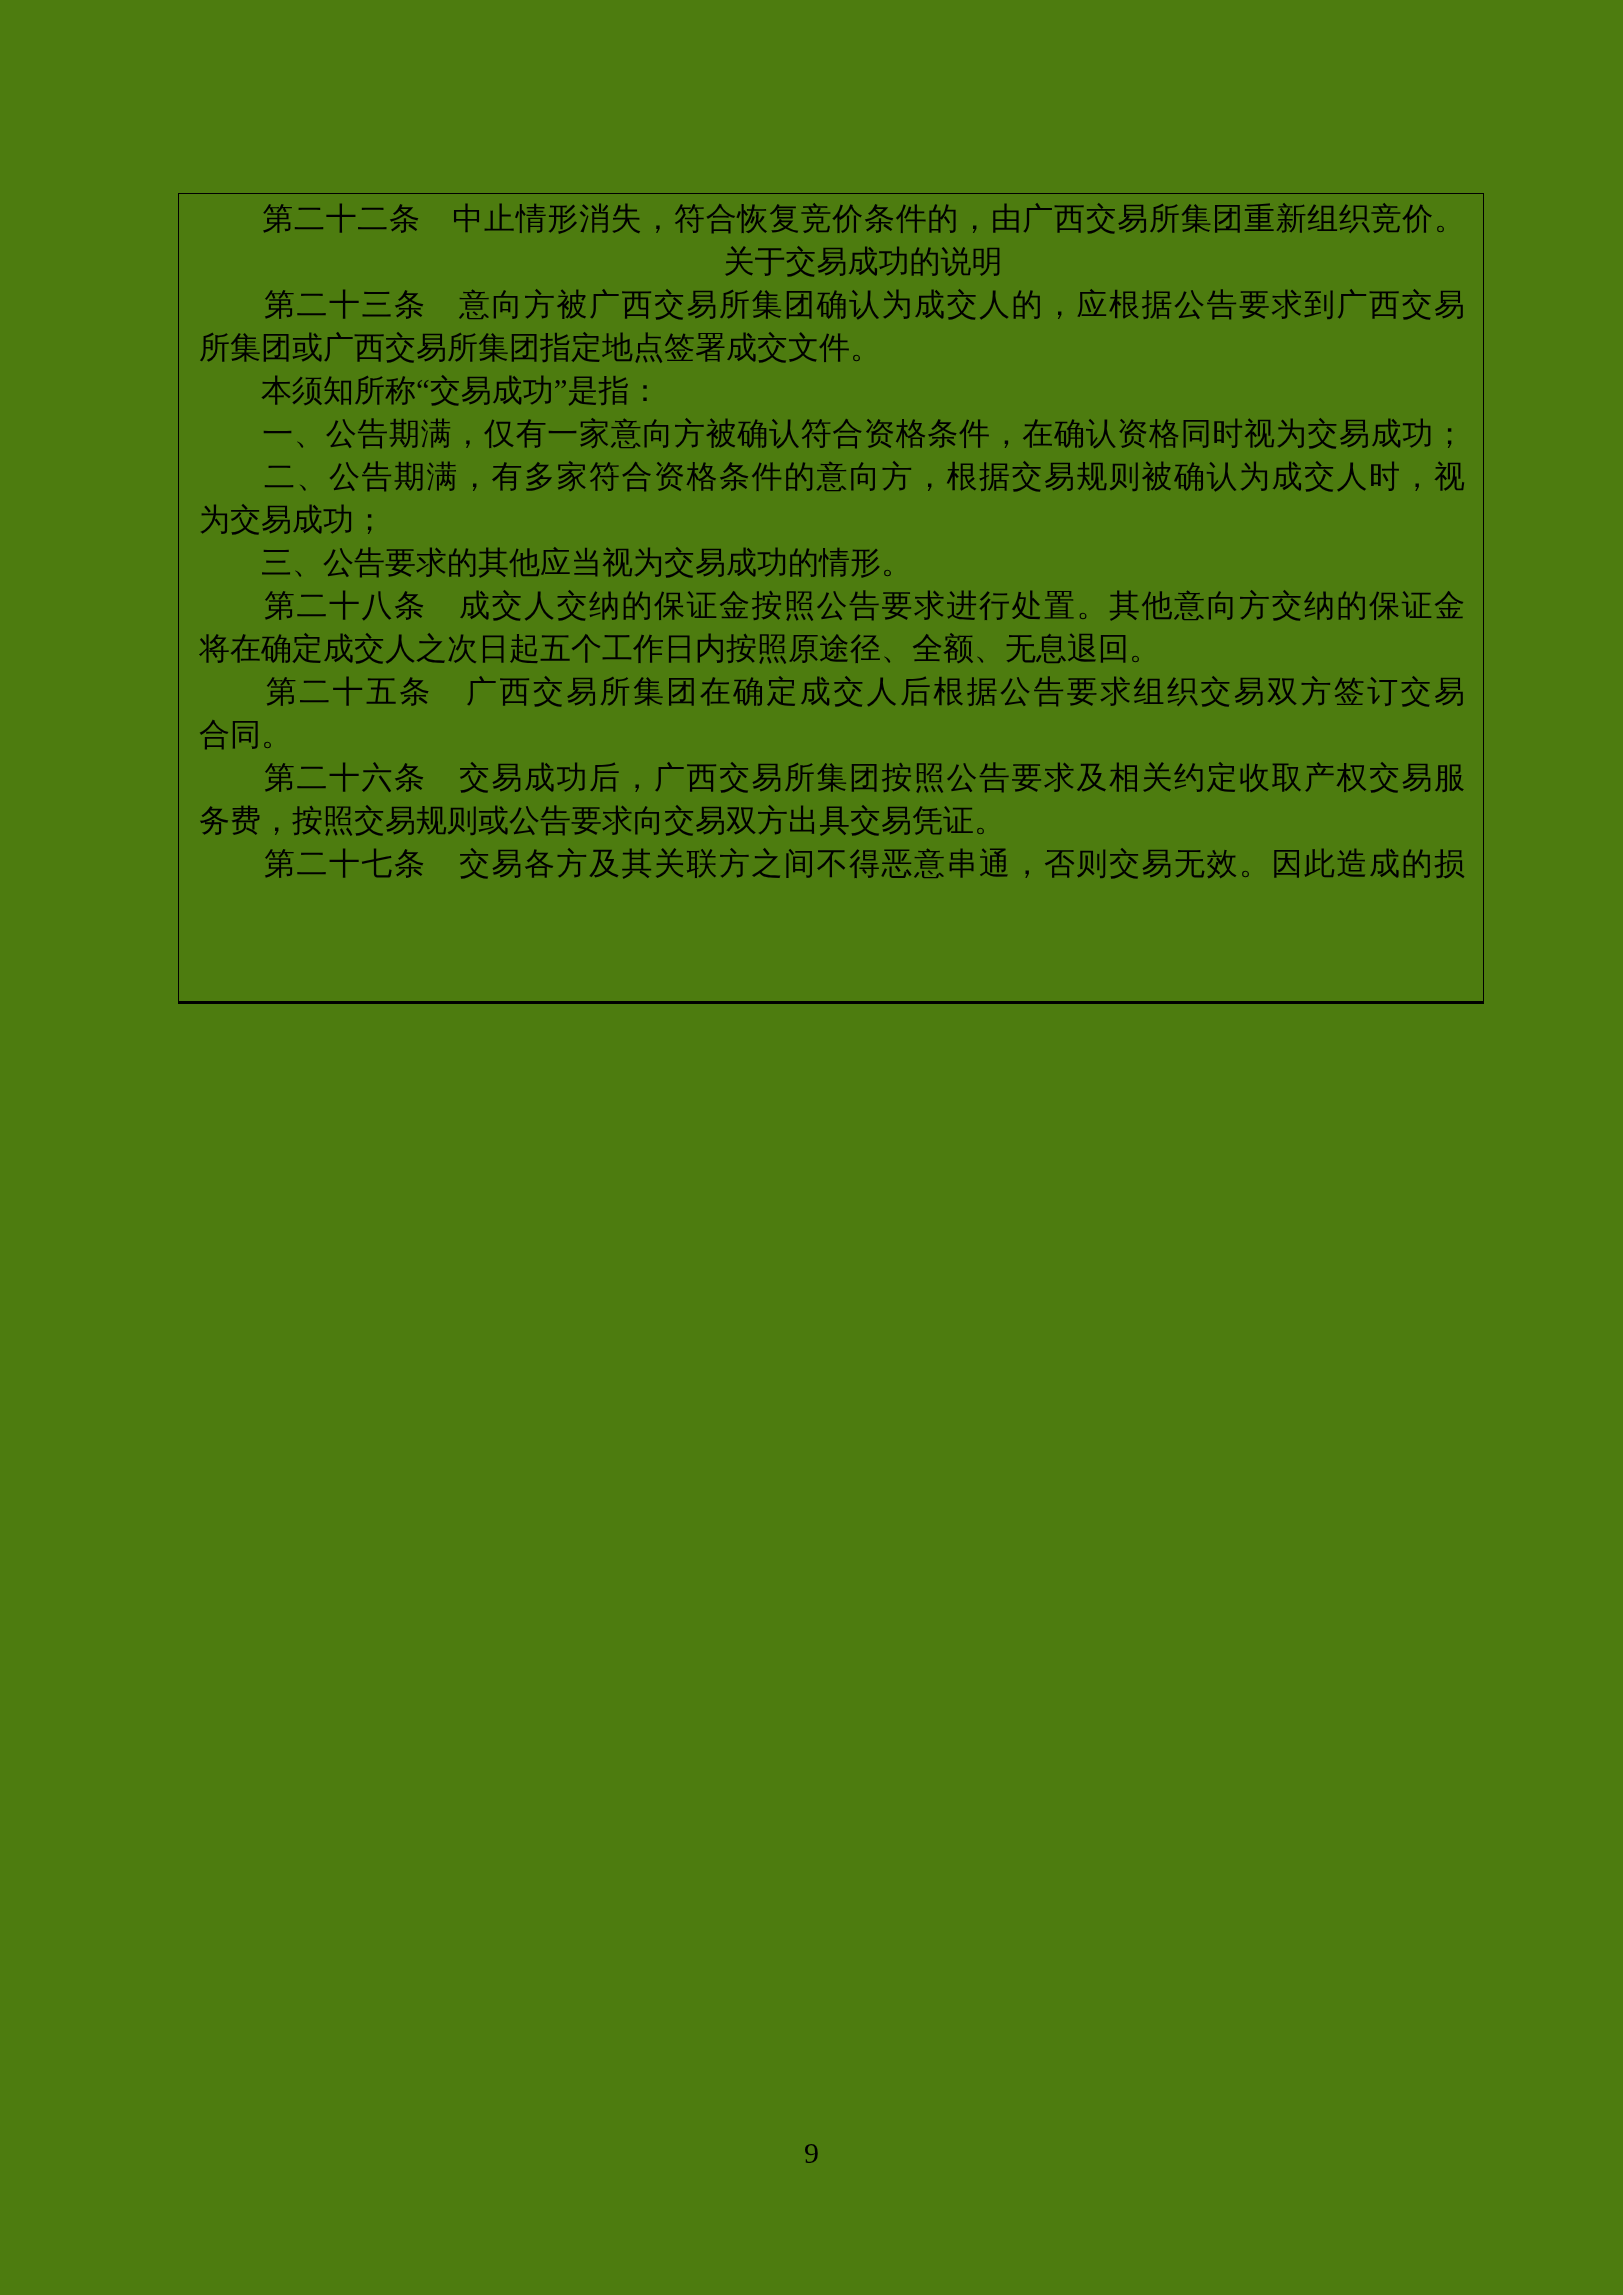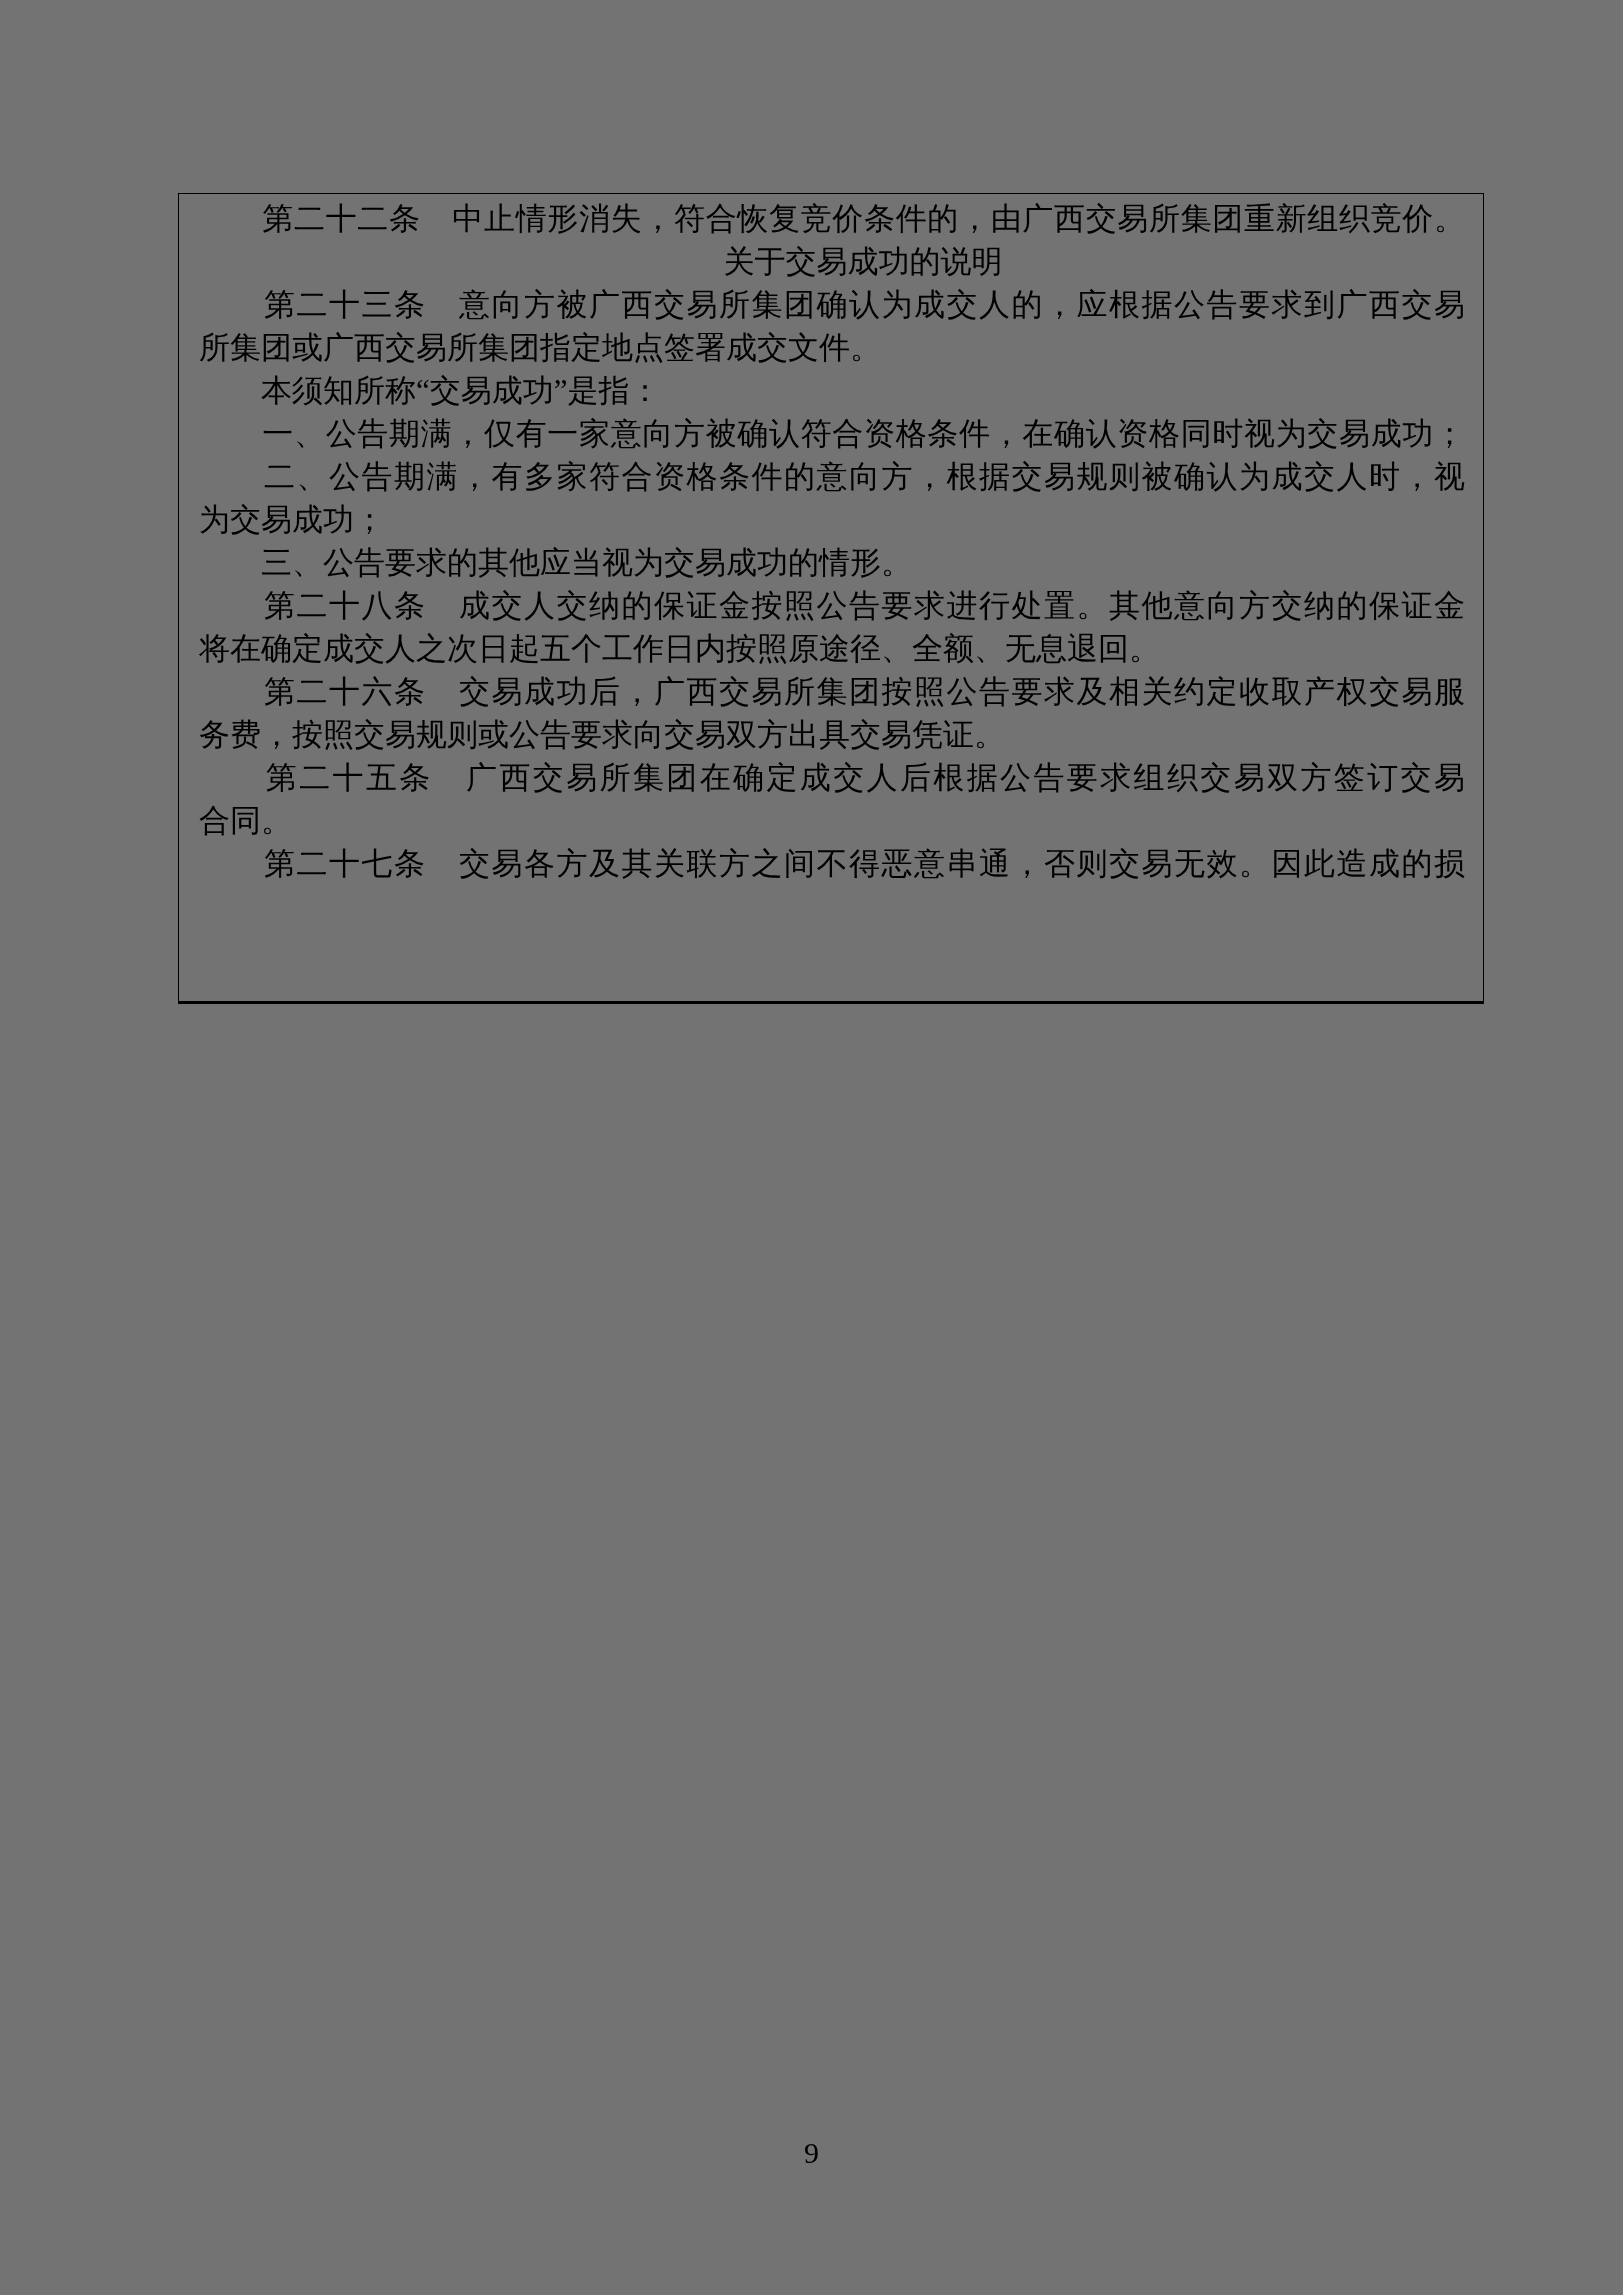--- a/index.html
+++ b/index.html
@@ -3,21 +3,21 @@
 <meta charset="utf-8">
 <style>
   html, body {
     margin: 0;
     padding: 0;
   }
   .page {
     position: relative;
     width: 1623px;
     height: 2295px;
-    background: #737373;
+    background: #4d7c0f;
     color: #000000;
     font-family: "Liberation Serif", "DejaVu Serif", serif;
   }
   .notice-box {
     position: absolute;
     left: 178px;
     top: 193px;
     width: 1306px;
     height: 811px;
     box-sizing: border-box;
@@ -84,26 +84,26 @@
         <div class="line">为交易成功；</div>
       </div>
       <div class="para">
         <div class="line">　　三、公告要求的其他应当视为交易成功的情形。</div>
       </div>
       <div class="para">
         <div class="line flush">　　第二十八条　成交人交纳的保证金按照公告要求进行处置。其他意向方交纳的保证金</div>
         <div class="line">将在确定成交人之次日起五个工作日内按照原途径、全额、无息退回。</div>
       </div>
       <div class="para">
+        <div class="line flush">　　第二十五条　广西交易所集团在确定成交人后根据公告要求组织交易双方签订交易</div>
+        <div class="line">合同。</div>
+      </div>
+      <div class="para">
         <div class="line flush">　　第二十六条　交易成功后，广西交易所集团按照公告要求及相关约定收取产权交易服</div>
         <div class="line">务费，按照交易规则或公告要求向交易双方出具交易凭证。</div>
-      </div>
-      <div class="para">
-        <div class="line flush">　　第二十五条　广西交易所集团在确定成交人后根据公告要求组织交易双方签订交易</div>
-        <div class="line">合同。</div>
       </div>
       <div class="para">
         <div class="line flush">　　第二十七条　交易各方及其关联方之间不得恶意串通，否则交易无效。因此造成的损</div>
       </div>
     </div>
   <div class="page-number">9</div>
 </div>
 
 
 </body></html>

